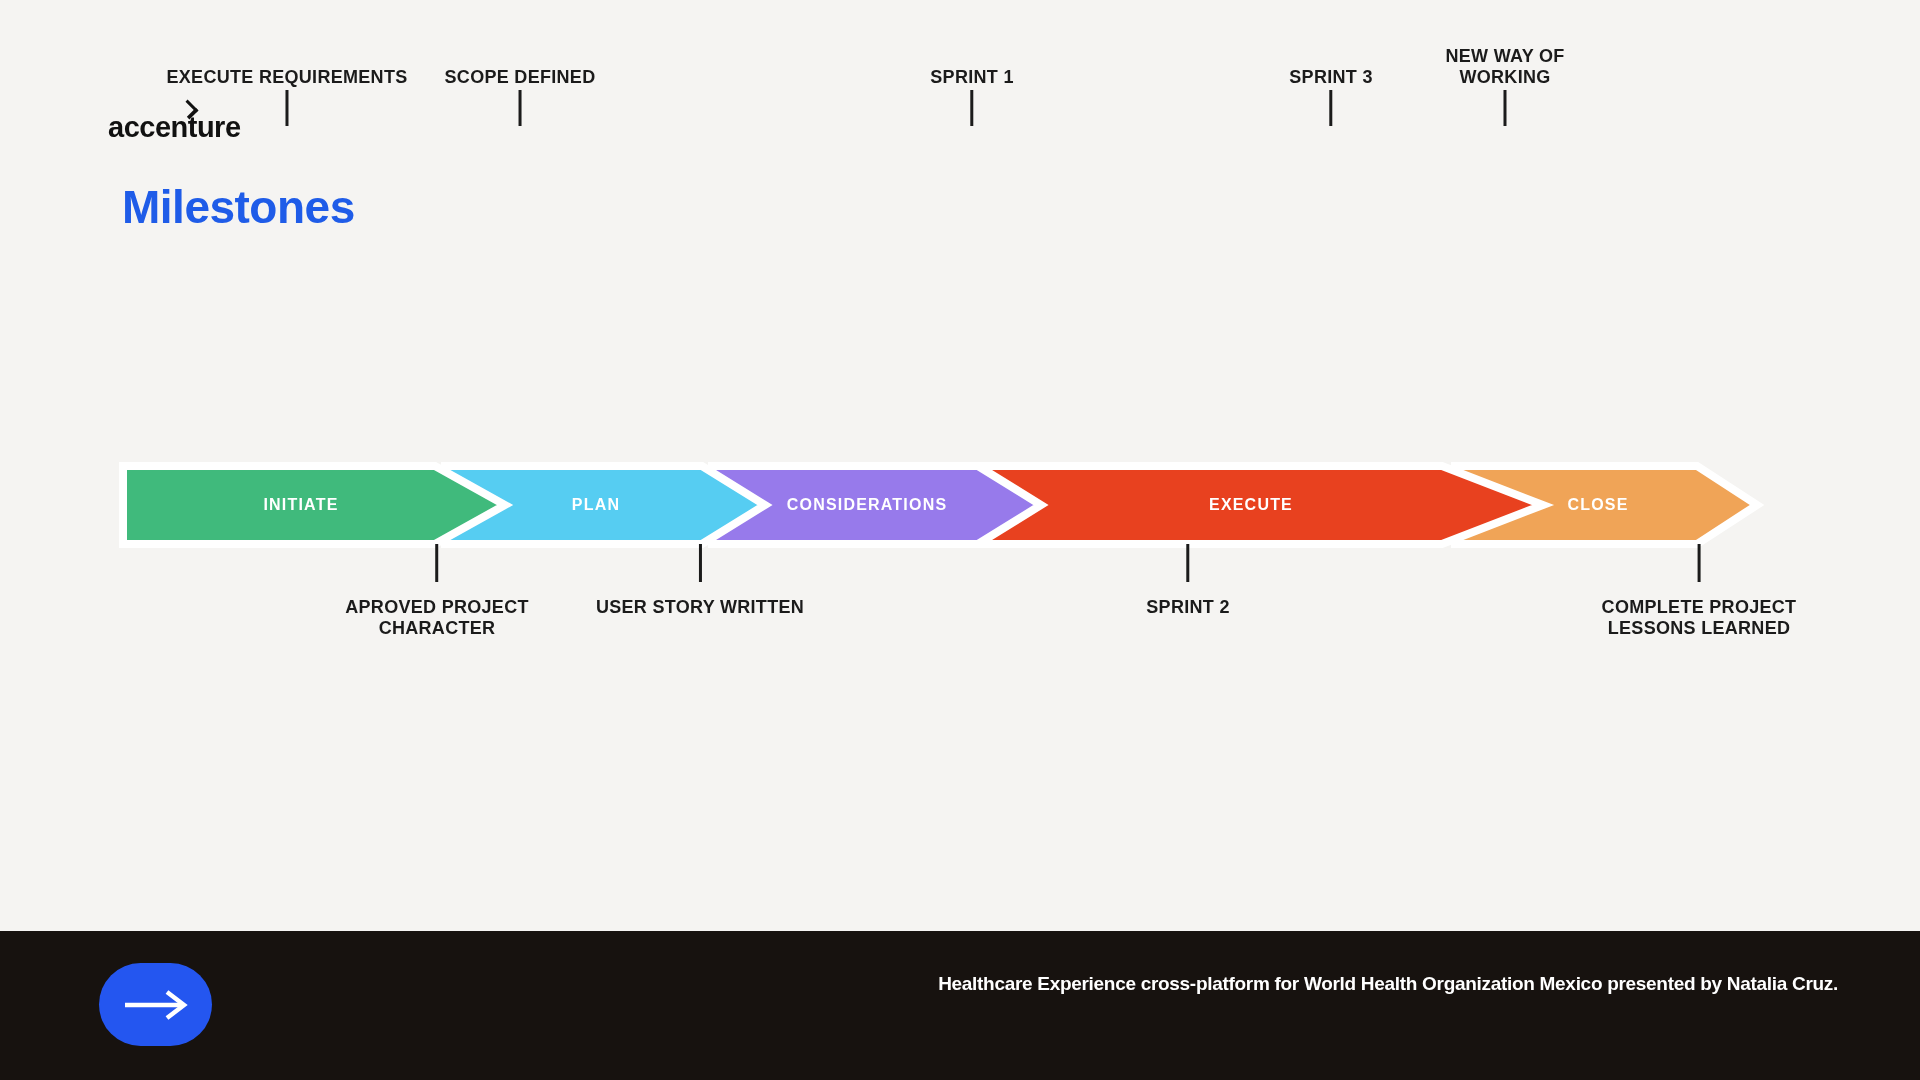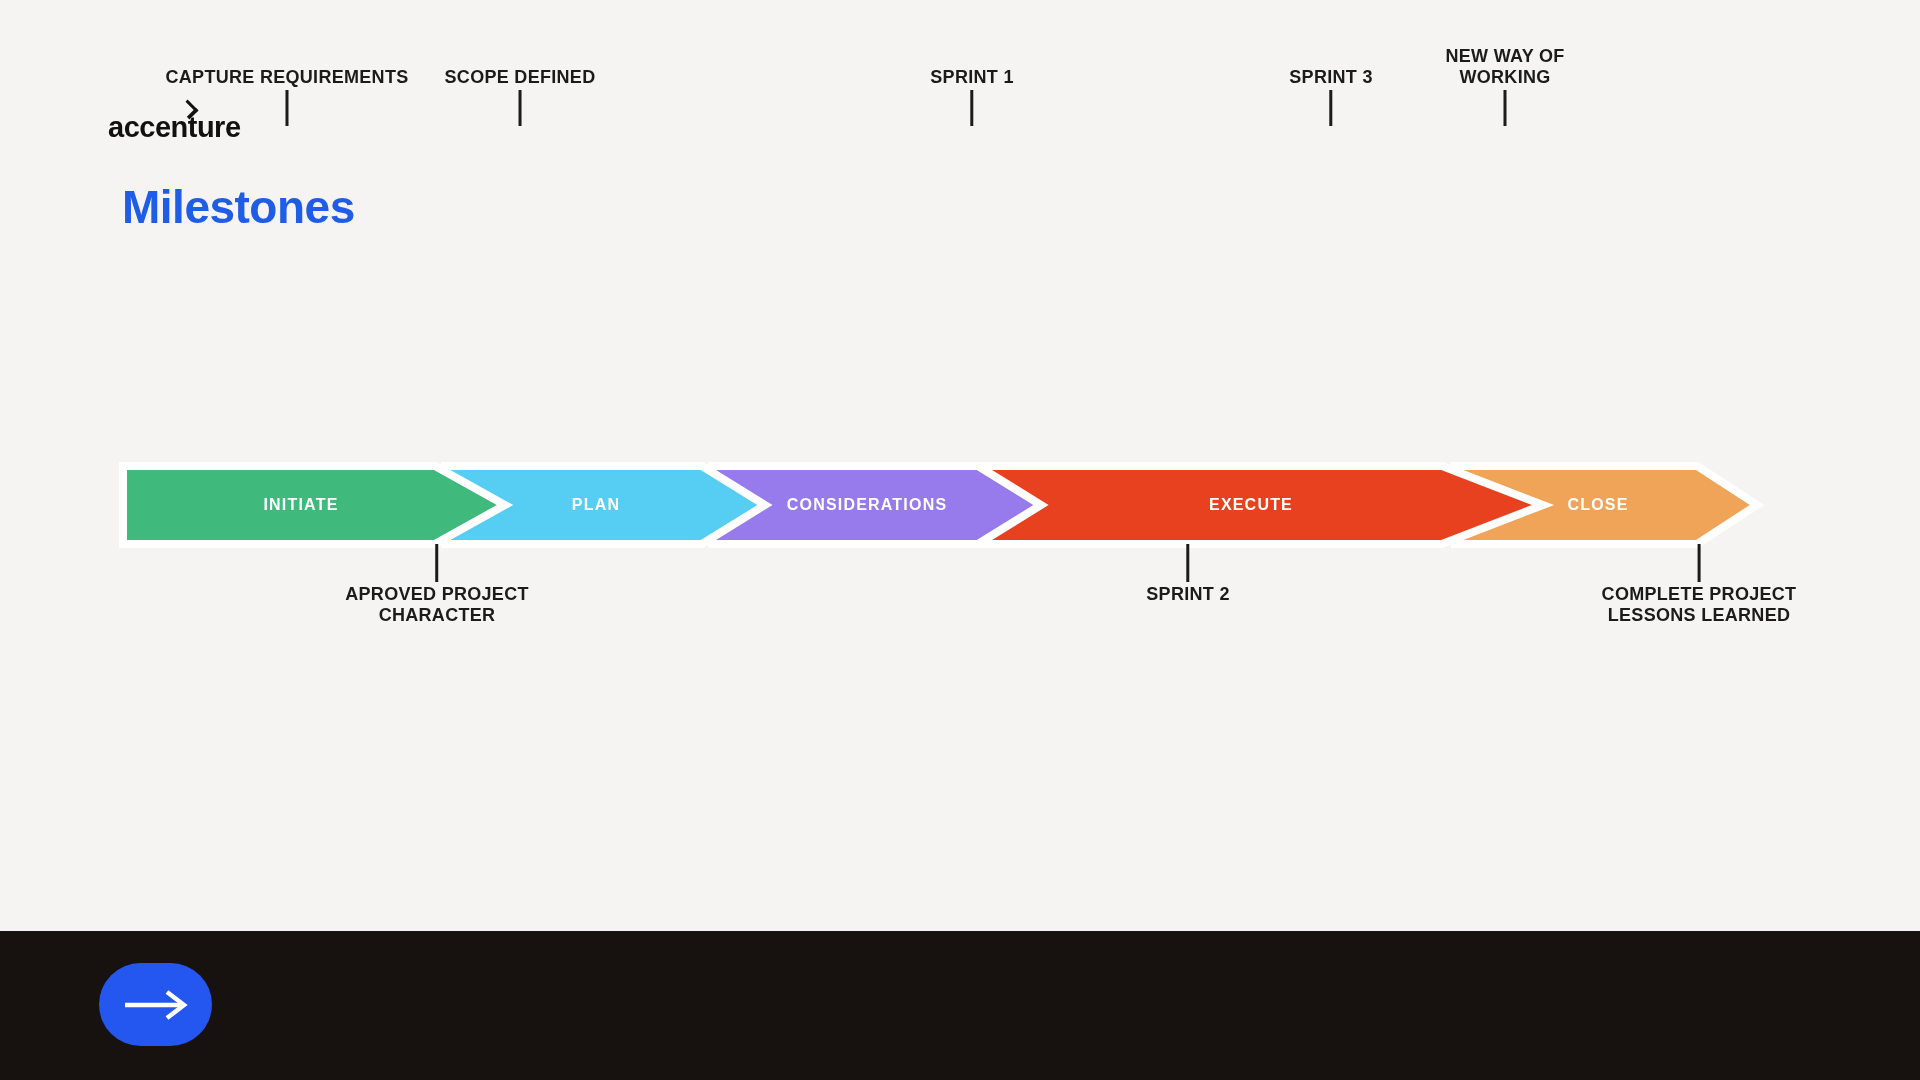--- a/index.html
+++ b/index.html
@@ -28,21 +28,21 @@
   .seg-label{
     position:absolute;top:497px;transform:translateX(-50%);
     font-size:16px;font-weight:700;color:#ffffff;letter-spacing:1.2px;
     white-space:nowrap;line-height:16px;padding-left:44px;
   }
   .ms{
     position:absolute;display:flex;flex-direction:column;align-items:center;
     transform:translateX(-50%);
   }
   .ms-above{bottom:614px;}
-  .ms-below{top:544px;}
+  .ms-below{top:544px;gap:13px;}
   .ms .lbl{
     font-size:18px;font-weight:700;color:#1b1b1b;letter-spacing:0.3px;
     line-height:21px;text-align:center;white-space:pre-line;
   }
   .ms .tick{width:3px;background:#1b1b1b;}
   .ms-above .tick{height:36px;margin-top:2px;}
   .ms-below .tick{height:38px;margin-bottom:2px;}
   
   .footer{
     position:absolute;left:0;top:931px;width:1920px;height:149px;
@@ -81,21 +81,21 @@
       <polygon points="123,466 435,466 505,505 435,544 123,544" stroke="#ffffff" stroke-width="8" stroke-linejoin="miter" fill="#40ba7c"></polygon>
     </svg>
 
     <div class="seg-label" style="left:279px">INITIATE</div>
     <div class="seg-label" style="left:574px">PLAN</div>
     <div class="seg-label" style="left:845px">CONSIDERATIONS</div>
     <div class="seg-label" style="left:1229px">EXECUTE</div>
     <div class="seg-label" style="left:1576px">CLOSE</div>
 
     <div class="ms ms-above" style="left:287px">
-      <div class="lbl">CAPTURE REQUIREMENTS</div>
+      <div class="lbl">EXECUTE REQUIREMENTS</div>
       <div class="tick"></div>
     </div>
     <div class="ms ms-above" style="left:520px">
       <div class="lbl">SCOPE DEFINED</div>
       <div class="tick"></div>
     </div>
     <div class="ms ms-above" style="left:972px">
       <div class="lbl">SPRINT 1</div>
       <div class="tick"></div>
     </div>
@@ -107,34 +107,39 @@
       <div class="lbl">NEW WAY OF
 WORKING</div>
       <div class="tick"></div>
     </div>
 
     <div class="ms ms-below" style="left:437px">
       <div class="tick"></div>
       <div class="lbl">APROVED PROJECT
 CHARACTER</div>
     </div>
+    <div class="ms ms-below" style="left:700px">
+      <div class="tick"></div>
+      <div class="lbl">USER STORY WRITTEN</div>
+    </div>
     <div class="ms ms-below" style="left:1188px">
       <div class="tick"></div>
       <div class="lbl">SPRINT 2</div>
     </div>
     <div class="ms ms-below" style="left:1699px">
       <div class="tick"></div>
       <div class="lbl">COMPLETE PROJECT
 LESSONS LEARNED</div>
     </div>
 
   </div>
 
   <div class="footer">
     <button class="next-btn">
       <svg width="70" height="34" viewBox="0 0 70 34" fill="none">
         <path d="M4 17 H60" stroke="#ffffff" stroke-width="4.5"></path>
         <path d="M46 4 L63 17 L46 30" stroke="#ffffff" stroke-width="4.5" fill="none" stroke-linejoin="miter"></path>
       </svg>
     </button>
+    <div class="caption">Healthcare Experience cross-platform for World Health Organization Mexico presented by Natalia Cruz.</div>
   </div>
 
 </div>
 
 </body></html>

